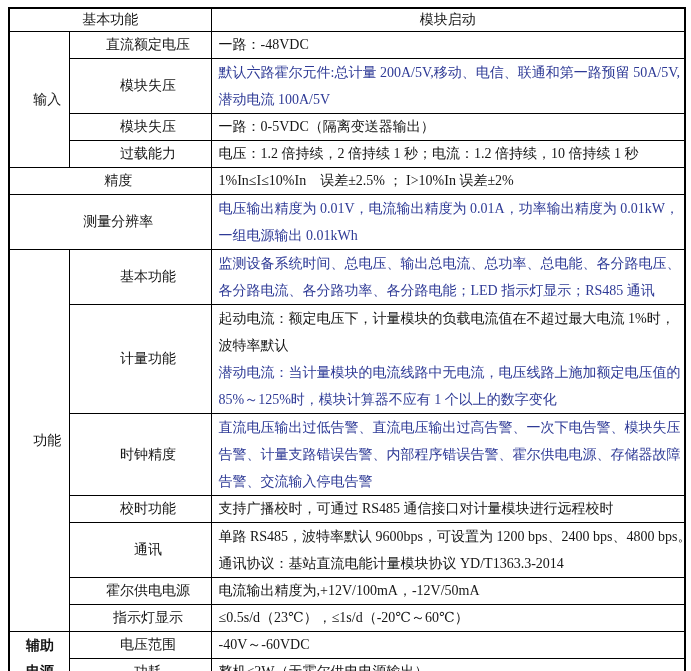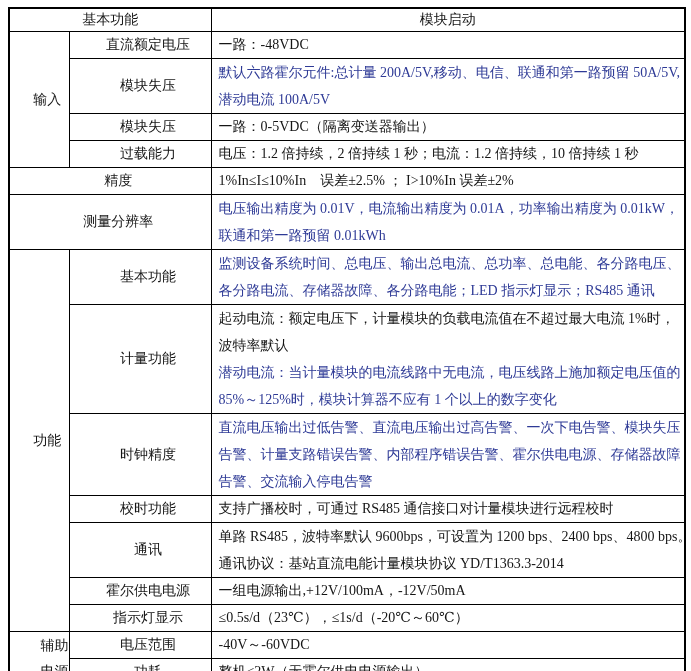--- a/index.html
+++ b/index.html
@@ -17,21 +17,21 @@
   td{
     border:1px solid #000;
     font-size:14px;padding:0;vertical-align:middle;
     overflow:hidden;
   }
   tr.hdr td{height:22px;line-height:22px;text-align:center;}
   td.lbl{text-align:center;line-height:26px;padding-left:16px;}
   td.val{padding:0 4px 0 7px;line-height:26px;}
   .ln{display:block;line-height:27px;white-space:nowrap;}
   .blue{color:var(--blue,#2e3a96);}
-  .stack{display:block;line-height:26px;text-align:right;}
+  .stack{display:block;line-height:26px;text-align:left;font-weight:bold;}
 </style>
 </head>
 <body>
 
 <table>
   <colgroup>
       <col class="w1">
       <col class="w2">
       <col class="w3">
     </colgroup>
@@ -68,30 +68,30 @@
 
   <tr>
     <td class="lbl" colspan="2">精度</td>
     <td class="val">1%In≤I≤10%In　误差±2.5% ； I&gt;10%In 误差±2%</td>
   </tr>
 
   <tr>
     <td class="lbl" colspan="2">测量分辨率</td>
     <td class="val">
       <span class="ln blue">电压输出精度为 0.01V，电流输出精度为 0.01A，功率输出精度为 0.01kW，</span>
-      <span class="ln blue">联通和第一路预留 0.01kWh</span>
+      <span class="ln blue">一组电源输出 0.01kWh</span>
     </td>
   </tr>
 
   <tr>
     <td class="lbl" rowspan="7">功能</td>
     <td class="lbl">基本功能</td>
     <td class="val">
       <span class="ln blue">监测设备系统时间、总电压、输出总电流、总功率、总电能、各分路电压、</span>
-      <span class="ln blue">各分路电流、存储器故障、各分路电能；LED 指示灯显示；RS485 通讯</span>
+      <span class="ln blue">各分路电流、各分路功率、各分路电能；LED 指示灯显示；RS485 通讯</span>
     </td>
   </tr>
 
   <tr>
     <td class="lbl">计量功能</td>
     <td class="val">
       <span class="ln">起动电流：额定电压下，计量模块的负载电流值在不超过最大电流 1%时，</span>
       <span class="ln">波特率默认</span>
       <span class="ln blue">潜动电流：当计量模块的电流线路中无电流，电压线路上施加额定电压值的</span>
       <span class="ln blue">85%～125%时，模块计算器不应有 1 个以上的数字变化</span>
@@ -115,21 +115,21 @@
   <tr>
     <td class="lbl">通讯</td>
     <td class="val">
       <span class="ln">单路 RS485，波特率默认 9600bps，可设置为 1200 bps、2400 bps、4800 bps。</span>
       <span class="ln">通讯协议：基站直流电能计量模块协议 YD/T1363.3-2014</span>
     </td>
   </tr>
 
   <tr>
     <td class="lbl">霍尔供电电源</td>
-    <td class="val">一组电源输出,+12V/100mA，-12V/50mA</td>
+    <td class="val">电流输出精度为,+12V/100mA，-12V/50mA</td>
   </tr>
 
   <tr>
     <td class="lbl">指示灯显示</td>
     <td class="val">≤0.5s/d（23℃），≤1s/d（-20℃～60℃）</td>
   </tr>
 
   <tr>
     <td class="lbl" rowspan="2">
       <span class="stack">辅助</span>

